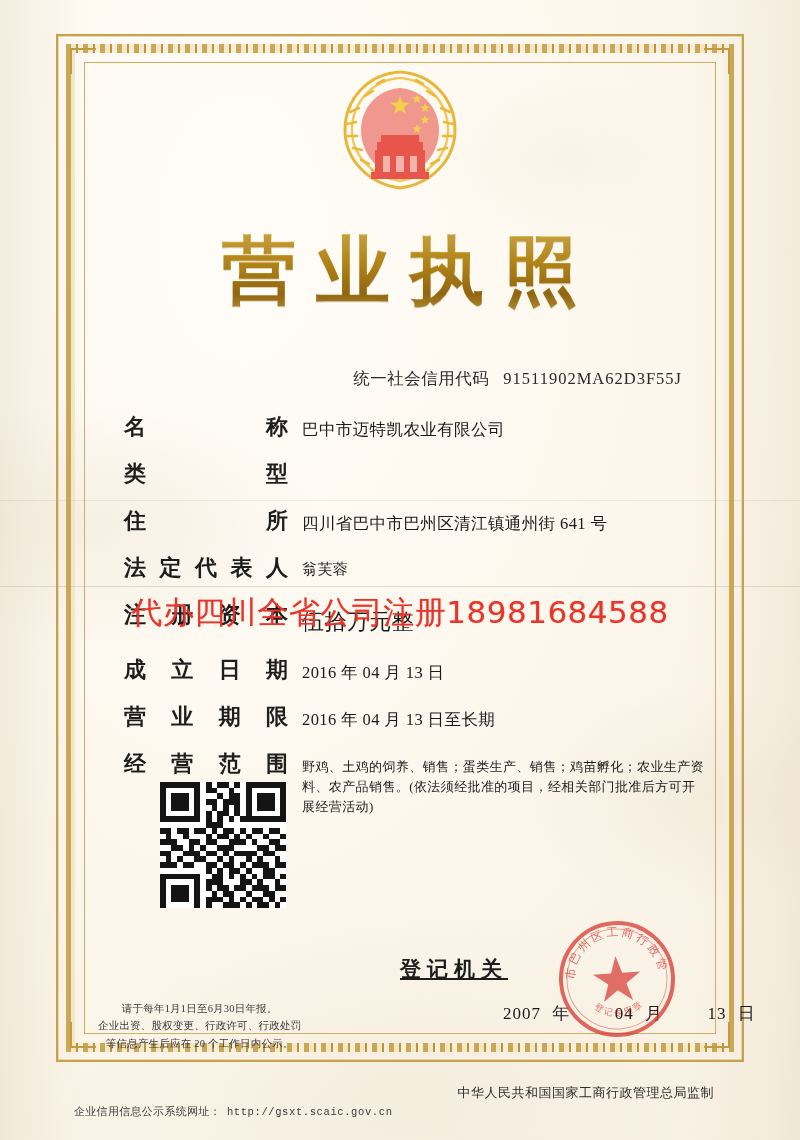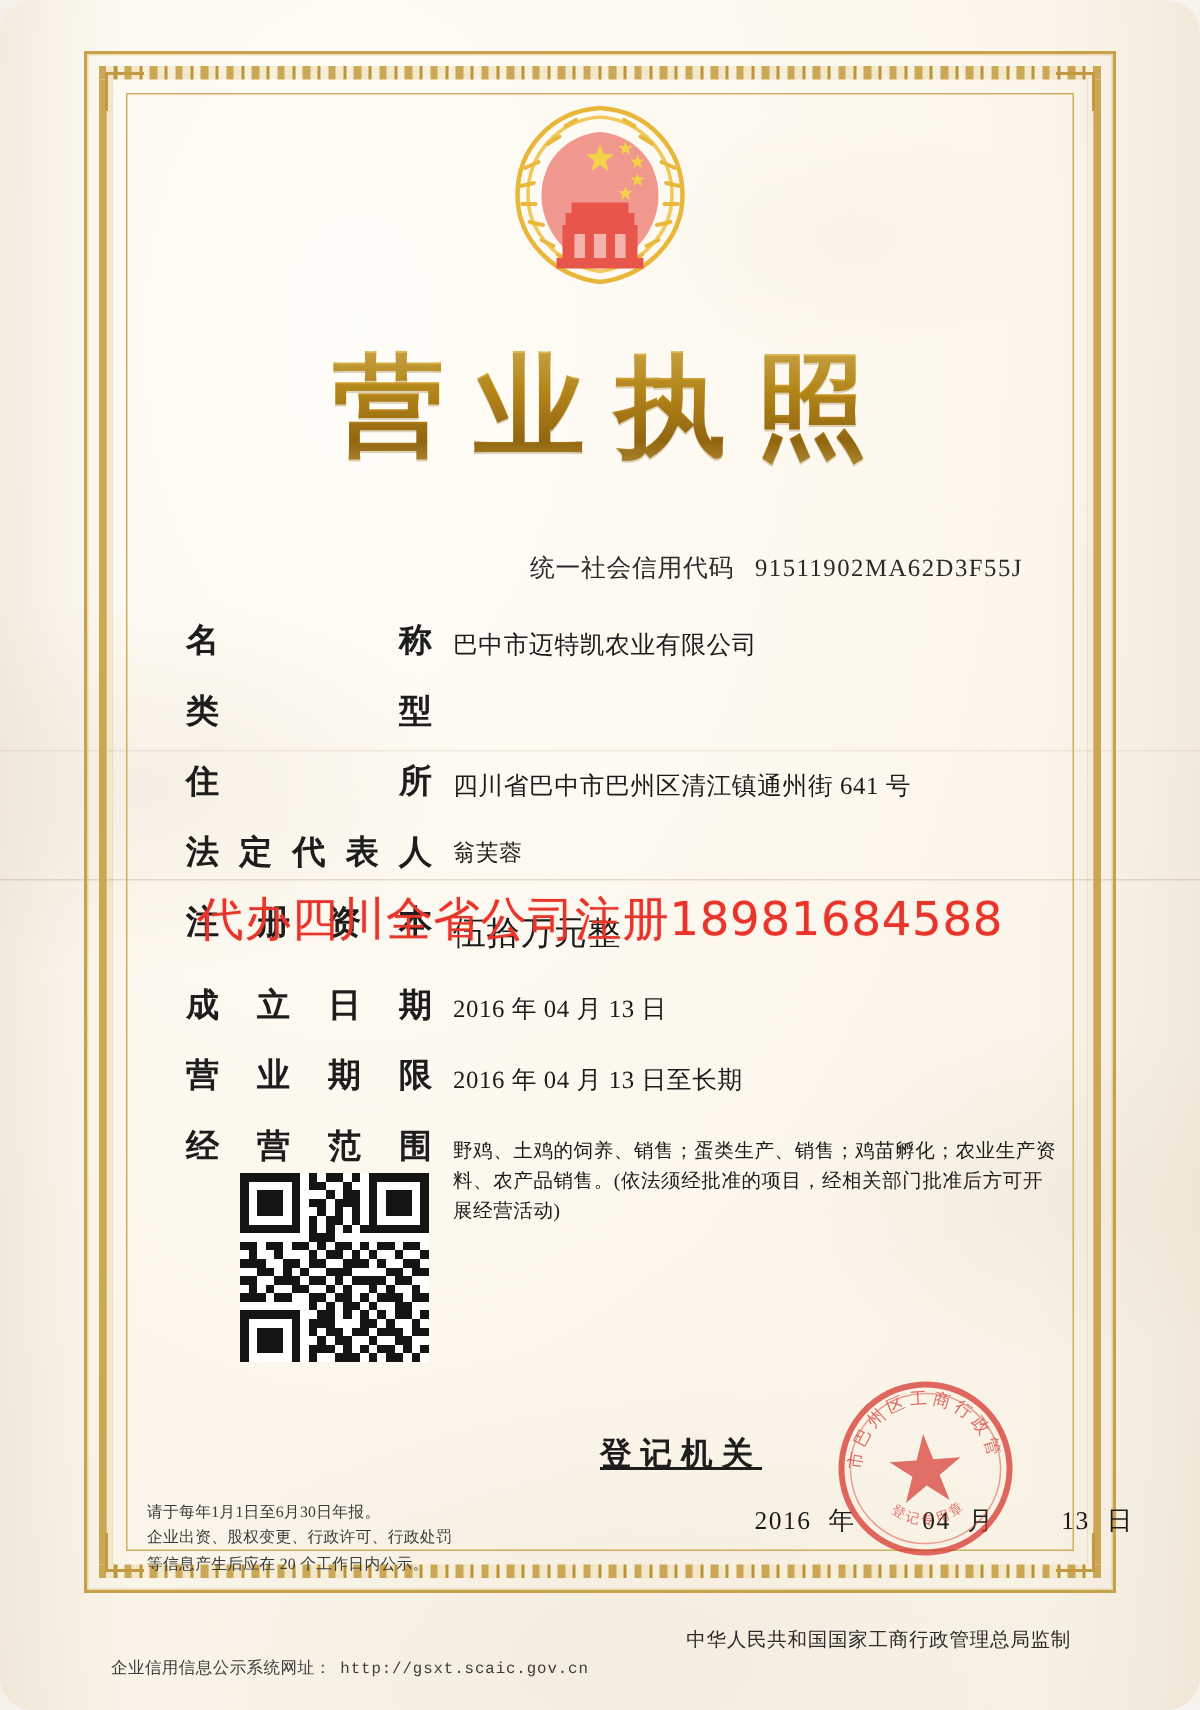--- a/index.html
+++ b/index.html
@@ -12,21 +12,20 @@
     overflow: hidden;
     position: relative;
   }
 
   
   #license-page {
     position: absolute;
     inset: 0;
     background:
       radial-gradient(ellipse at 30% 20%, #fffdf8 0%, #fdf8ee 45%, #f7f0e2 100%);
-    border-radius: 22px;
   }
   
   .paper-mottle {
     position: absolute; inset: 0;
     background:
       radial-gradient(ellipse 320px 180px at 12% 46%, rgba(216,200,172,0.20), rgba(255,255,255,0) 70%),
       radial-gradient(ellipse 260px 160px at 88% 70%, rgba(214,196,166,0.16), rgba(255,255,255,0) 70%),
       radial-gradient(ellipse 420px 260px at 50% 96%, rgba(220,204,176,0.18), rgba(255,255,255,0) 75%),
       radial-gradient(ellipse 200px 120px at 70% 14%, rgba(222,208,182,0.12), rgba(255,255,255,0) 70%);
     pointer-events: none;
@@ -188,20 +187,21 @@
   }
 
   
   .footnote {
     position: absolute;
     left: 98px; top: 1000px;
     font-size: 10.5px;
     line-height: 1.65;
     color: #3a3a3a;
     letter-spacing: 0.2px;
+    text-align: center;
   }
 
   
   .bottom-left {
     position: absolute;
     left: 74px; top: 1084px;
     font-size: 11px;
     color: #3c3c3c;
     letter-spacing: 0.3px;
     margin-top: 20px;
@@ -685,21 +685,21 @@
         <rect x="16" y="22" width="1" height="1" fill="#141414"></rect>
         <rect x="18" y="22" width="1" height="1" fill="#141414"></rect>
         <rect x="19" y="22" width="1" height="1" fill="#141414"></rect>
         <rect x="21" y="22" width="1" height="1" fill="#141414"></rect>
       </svg>
   </div>
 
   <div class="reg-auth">登记机关</div>
 
   <div class="reg-date">
-    <span>2016</span>
+    <span>2007</span>
     <span>年</span>
     <span style="display:inline-block;width:22px"></span>
     <span>04</span>
     <span>月</span>
     <span style="display:inline-block;width:22px"></span>
     <span>13</span>
     <span>日</span>
   </div>
 
   <div class="seal">

